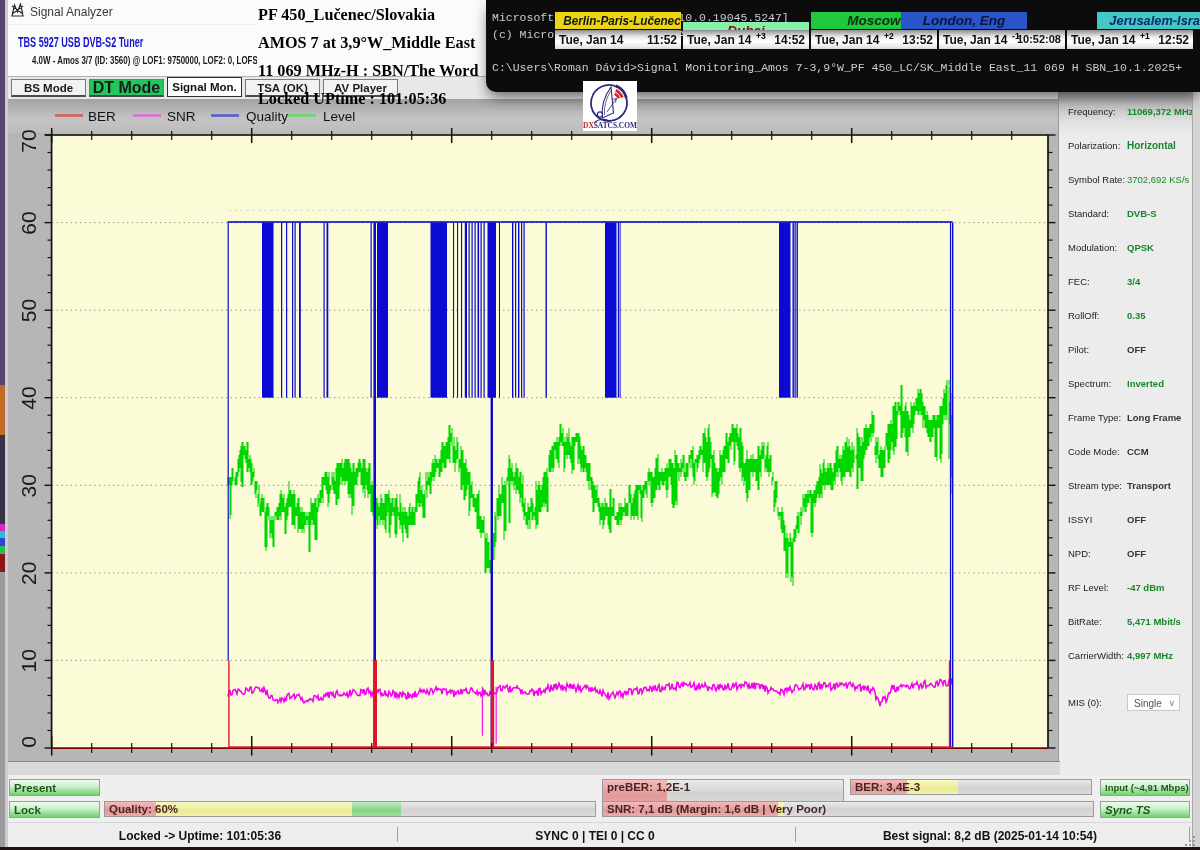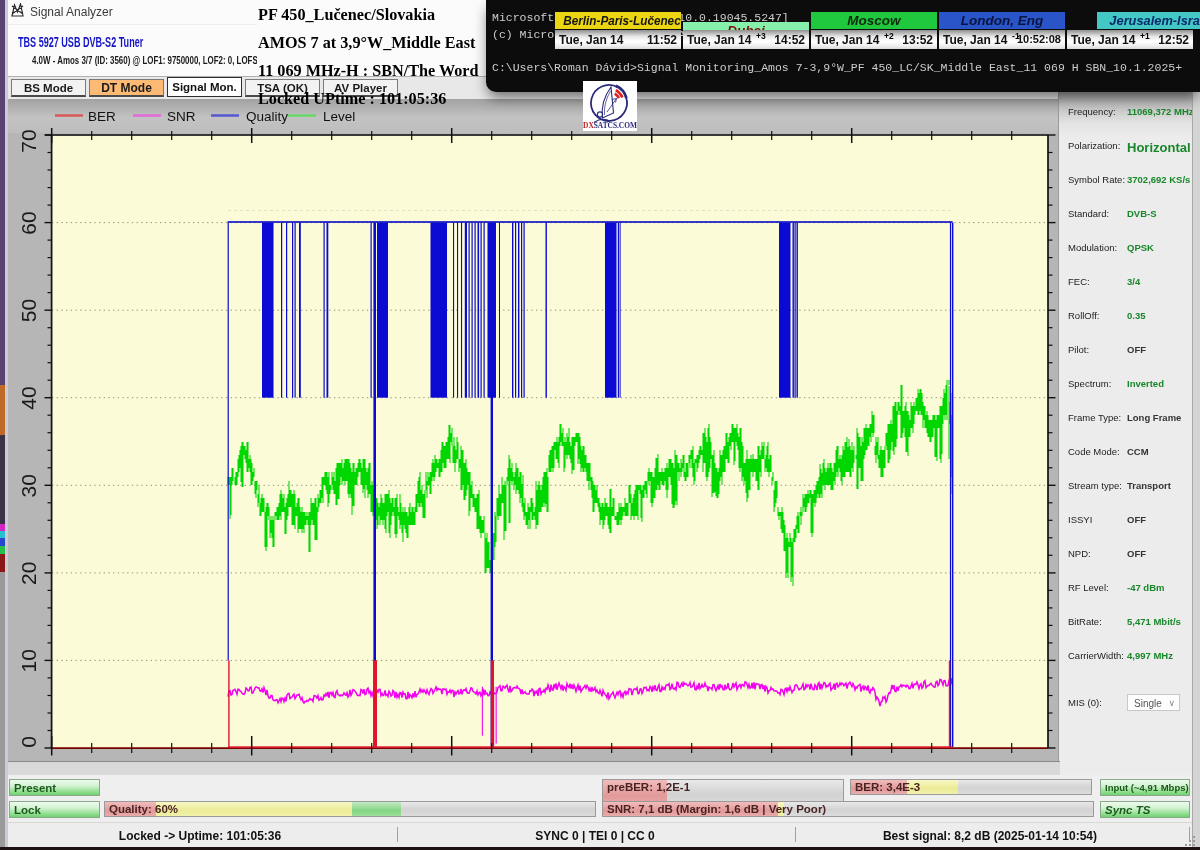--- a/index.html
+++ b/index.html
@@ -26,21 +26,21 @@
       <path d="M2 13 L4.5 2 L7.5 9 L10.5 1 L13 13 Z M2 3 L13 11 M13 3 L2 11" stroke="#2a2a2a" stroke-width="1.2" fill="none"></path>
     </svg>
 <div style="position:absolute;left:30px;top:5px;font-size:12px;color:#3a3a3a;">Signal Analyzer</div>
 <div style="position:absolute;left:18px;top:34px;font-size:14.5px;font-weight:bold;color:#1515c8;white-space:nowrap;transform:scaleX(0.625);transform-origin:left top;">TBS 5927 USB DVB-S2 Tuner</div>
 <div style="position:absolute;left:32px;top:54px;font-size:11px;font-weight:bold;color:#191919;white-space:nowrap;transform:scaleX(0.72);transform-origin:left top;">4.0W - Amos 3/7 (ID: 3560) @ LOF1: 9750000, LOF2: 0, LOFSW:0</div>
 <div style="position:absolute;left:257px;top:0;width:229px;height:76px;background:#fbfbfb;z-index:6;"></div>
     <div style="position:absolute;left:258px;top:1px;width:300px;font-family:'Liberation Serif',serif;font-weight:bold;font-size:16.2px;line-height:28px;color:#000;white-space:nowrap;z-index:7;">PF 450_Lučenec/Slovakia<br>AMOS 7 at 3,9°W_Middle East<br>11 069 MHz-H : SBN/The Word<br>Locked UPtime : 101:05:36</div>
 
 <div style="position:absolute;left:8px;top:76px;width:1184px;height:23px;background:#e8e8e8;border-top:1px solid #b0b0b0;"></div>
 <div style="position:absolute;left:11px;top:78.5px;width:75px;height:18px;background:#f2f2f2;border:1px solid #7a7a7a;border-bottom:2px solid #4a4a4a;text-align:center;font-size:11.5px;font-weight:bold;color:#1a1a1a;line-height:16px;">BS Mode</div>
-    <div style="position:absolute;left:89px;top:78.5px;width:75px;height:18px;background:#fdba74;border:1px solid #7a7a7a;border-bottom:2px solid #4a4a4a;text-align:center;font-size:12px;font-weight:bold;color:#1a1a1a;line-height:16px;">DT Mode</div>
+    <div style="position:absolute;left:89px;top:78.5px;width:75px;height:18px;background:#22c55e;border:1px solid #7a7a7a;border-bottom:2px solid #4a4a4a;text-align:center;font-size:16px;font-weight:bold;color:#1a1a1a;line-height:16px;">DT Mode</div>
     <div style="position:absolute;left:167px;top:77px;width:75px;height:20px;background:#fff;border:1.5px solid #2e2e2e;text-align:center;font-size:11.5px;font-weight:bold;color:#111;line-height:19px;z-index:5;">Signal Mon.</div>
     <div style="position:absolute;left:245px;top:78.5px;width:75px;height:18px;background:#f2f2f2;border:1px solid #7a7a7a;border-bottom:2px solid #4a4a4a;text-align:center;font-size:11.5px;font-weight:bold;color:#1a1a1a;line-height:16px;">TSA (OK)</div>
     <div style="position:absolute;left:323px;top:78.5px;width:75px;height:18px;background:#f2f2f2;border:1px solid #7a7a7a;border-bottom:2px solid #4a4a4a;text-align:center;font-size:11.5px;font-weight:bold;color:#1a1a1a;line-height:16px;">AV Player</div>
 
 <svg width="1200" height="850" viewBox="0 0 1200 850" style="position:absolute;left:0;top:0">
       <defs>
         <linearGradient id="lg" x1="0" y1="0" x2="0" y2="1">
           <stop offset="0" stop-color="#a2a2a2"></stop>
           <stop offset="0.55" stop-color="#c3c3c3"></stop>
           <stop offset="1" stop-color="#bdbdbd"></stop>
@@ -276,21 +276,21 @@
       <span style="position:absolute;right:4px;top:3px;font-weight:bold;font-size:12px;color:#111;">14:52</span>
     </div>
     <div style="position:absolute;z-index:11;left:811px;top:11.5px;width:126px;height:17.5px;background:#1fc83c;overflow:hidden;">
       <div style="width:126px;text-align:center;font-style:italic;font-weight:bold;font-size:13.5px;color:#102a10;line-height:17.5px;white-space:nowrap;transform:scaleX(1.0);transform-origin:center;">Moscow</div>
     </div>
     <div style="position:absolute;z-index:11;left:811px;top:29.5px;width:126px;height:19px;background:linear-gradient(180deg,#8f8f8f 0%,#e8e8e8 35%,#ffffff 60%,#ededed 85%,#d8d8d8 100%);overflow:hidden;">
       <span style="position:absolute;z-index:11;left:4px;top:3px;font-weight:bold;font-size:12px;color:#111;">Tue, Jan 14</span>
       <span style="position:absolute;z-index:11;left:58%;top:1px;font-size:8.5px;font-weight:bold;">+2</span>
       <span style="position:absolute;right:4px;top:3px;font-weight:bold;font-size:12px;color:#111;">13:52</span>
     </div>
-    <div style="position:absolute;z-index:11;left:939px;top:11.5px;width:126px;height:17.5px;background:#2a55c8;overflow:hidden;">
+    <div style="position:absolute;z-index:11;left:901px;top:11.5px;width:126px;height:17.5px;background:#2a55c8;overflow:hidden;">
       <div style="width:126px;text-align:center;font-style:italic;font-weight:bold;font-size:13.5px;color:#0a1440;line-height:17.5px;white-space:nowrap;transform:scaleX(1.0);transform-origin:center;">London, Eng</div>
     </div>
     <div style="position:absolute;z-index:11;left:939px;top:29.5px;width:126px;height:19px;background:linear-gradient(180deg,#8f8f8f 0%,#e8e8e8 35%,#ffffff 60%,#ededed 85%,#d8d8d8 100%);overflow:hidden;">
       <span style="position:absolute;z-index:11;left:4px;top:3px;font-weight:bold;font-size:12px;color:#111;">Tue, Jan 14</span>
       <span style="position:absolute;z-index:11;left:58%;top:1px;font-size:8.5px;font-weight:bold;">-1</span>
       <span style="position:absolute;right:4px;top:3px;font-weight:bold;font-size:11px;color:#111;">10:52:08</span>
     </div>
     <div style="position:absolute;z-index:11;left:1097px;top:11.5px;width:126px;height:17.5px;background:#43c8c6;overflow:hidden;">
       <div style="width:126px;text-align:center;font-style:italic;font-weight:bold;font-size:13.5px;color:#0a2a6a;line-height:17.5px;white-space:nowrap;transform:scaleX(0.95);transform-origin:center;">Jerusalem-Israel</div>
     </div>
@@ -311,23 +311,23 @@
 <circle cx="17" cy="33.5" r="2.6" fill="none" stroke="#2a2a7a" stroke-width="1.1"></circle>
 <path d="M11 41.5 Q19 36 27 40" fill="none" stroke="#2a2a7a" stroke-width="1.1"></path>
 <text x="27" y="47" text-anchor="middle" font-family="Liberation Serif, serif" font-weight="bold" font-size="7.4"><tspan fill="#c02020">DX</tspan><tspan fill="#2a2a7a">SATCS.COM</tspan></text>
 </svg></div>
 
 <div style="position:absolute;left:1058px;top:92px;width:134px;height:683px;background:#ececec;border-left:1px solid #9a9a9a;"></div>
 <div style="position:absolute;left:1059px;top:92px;width:133px;height:45px;background:linear-gradient(180deg,#a6a6a6,#e4e4e4 70%,#ececec);"></div>
 <div style="position:absolute;left:1068px;top:106px;font-size:9.5px;color:#222;white-space:nowrap;">Frequency:</div>
     <div style="position:absolute;left:1127px;top:106px;font-size:9.5px;font-weight:bold;color:#18872a;white-space:nowrap;">11069,372 MHz</div>
     <div style="position:absolute;left:1068px;top:140px;font-size:9.5px;color:#222;white-space:nowrap;">Polarization:</div>
-    <div style="position:absolute;left:1127px;top:140px;font-size:13px;font-weight:bold;color:#18872a;white-space:nowrap;">Horizontal</div>
+    <div style="position:absolute;left:1127px;top:140px;font-size:10px;font-weight:bold;color:#18872a;white-space:nowrap;">Horizontal</div>
     <div style="position:absolute;left:1068px;top:174px;font-size:9.5px;color:#222;white-space:nowrap;">Symbol Rate:</div>
-    <div style="position:absolute;left:1127px;top:174px;font-size:9.5px;font-weight:bold;color:#18872a;white-space:nowrap;">3702,692 KS/s</div>
+    <div style="position:absolute;left:1127px;top:174px;font-size:9.5px;font-weight:normal;color:#18872a;white-space:nowrap;">3702,692 KS/s</div>
     <div style="position:absolute;left:1068px;top:208px;font-size:9.5px;color:#222;white-space:nowrap;">Standard:</div>
     <div style="position:absolute;left:1127px;top:208px;font-size:9.5px;font-weight:bold;color:#18872a;white-space:nowrap;">DVB-S</div>
     <div style="position:absolute;left:1068px;top:242px;font-size:9.5px;color:#222;white-space:nowrap;">Modulation:</div>
     <div style="position:absolute;left:1127px;top:242px;font-size:9.5px;font-weight:bold;color:#18872a;white-space:nowrap;">QPSK</div>
     <div style="position:absolute;left:1068px;top:276px;font-size:9.5px;color:#222;white-space:nowrap;">FEC:</div>
     <div style="position:absolute;left:1127px;top:276px;font-size:9.5px;font-weight:bold;color:#18872a;white-space:nowrap;">3/4</div>
     <div style="position:absolute;left:1068px;top:310px;font-size:9.5px;color:#222;white-space:nowrap;">RollOff:</div>
     <div style="position:absolute;left:1127px;top:310px;font-size:9.5px;font-weight:bold;color:#18872a;white-space:nowrap;">0.35</div>
     <div style="position:absolute;left:1068px;top:344px;font-size:9.5px;color:#222;white-space:nowrap;">Pilot:</div>
     <div style="position:absolute;left:1127px;top:344px;font-size:9.5px;font-weight:bold;color:#333;white-space:nowrap;">OFF</div>

